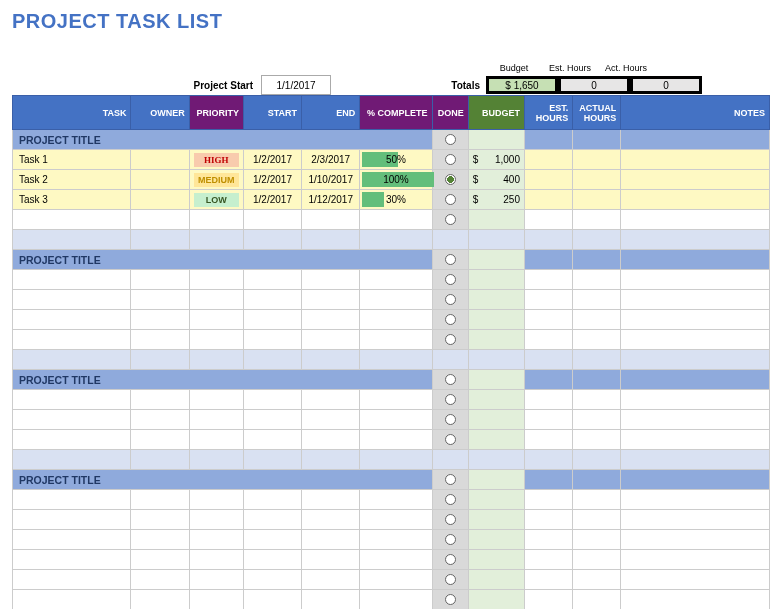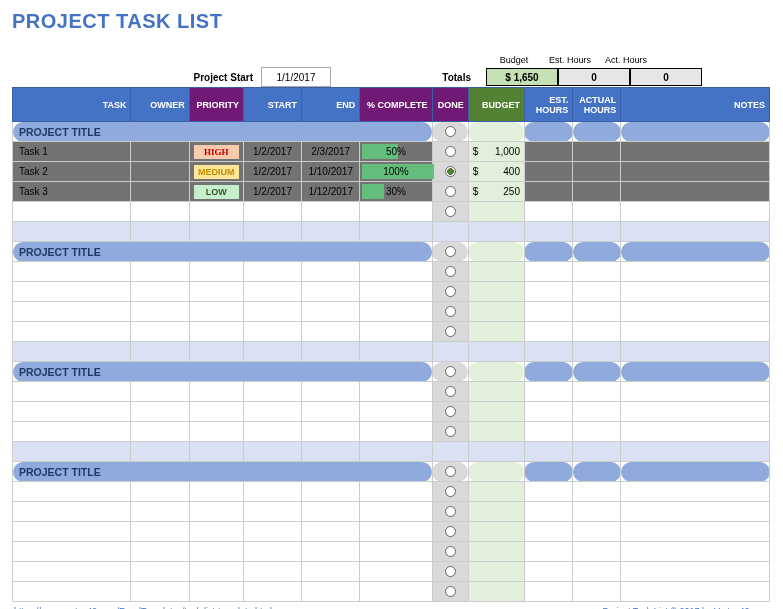--- a/index.html
+++ b/index.html
@@ -1,39 +1,39 @@
 <!DOCTYPE html>
 <html><head>
 <meta charset="utf-8">
 <style>
 * { box-sizing: border-box; margin: 0; padding: 0; }
 body { font-family: Arial, sans-serif; font-size: 11px; background: #fff; width: 783px; }
 .container { padding: 10px 12px; }
-.title { color: #4472c4; font-size: 20px; font-weight: bold; letter-spacing: 0.5px; margin-bottom: 22px; }
+.title { color: #4472c4; font-size: 20px; font-weight: bold; letter-spacing: 0.5px; margin-bottom: 30px; }
 .header-row { display: flex; align-items: center; }
 .hdr-spacer { width: 165px; }
 .proj-start-label { width: 84px; text-align: right; padding-right: 8px; font-weight: bold; font-size: 10px; }
 .proj-start-input { width: 70px; height: 20px; border: 1px solid #aaa; text-align: center; font-size: 10px; }
-.totals-label { width: 155px; text-align: right; font-weight: bold; font-size: 10px; padding-right: 15px; }
-.totals-box { width: 72px; height: 18px; display: inline-flex; align-items: center; justify-content: center; font-weight: bold; font-size: 10px; border: 1px solid #000000; }
+.totals-label { width: 155px; text-align: right; font-weight: bold; font-size: 10px; padding-right: 6px; }
+.totals-box { width: 72px; height: 18px; display: inline-flex; align-items: center; justify-content: center; font-weight: normal; font-size: 10px; border: 3px solid #000000; }
 .totals-budget { background: #c6e0b4; }
 .totals-hours { background: #e7e6e6; }
 .totals-group { display: flex; gap: 0; }
 .totals-header-row { display: flex; align-items: flex-end; margin-bottom: 2px; }
 .totals-header-row .lbl { width: 56px; text-align: center; font-size: 9px; }
 .totals-header-spacer { width: 474px; }
 table { width: 758px; border-collapse: collapse; table-layout: fixed; }
 th { background: #4472c4; color: #fff; font-size: 9px; font-weight: bold; text-align: right; padding: 6px 4px; border: 1px solid #3a5fa8; height: 34px; }
 th.alt { background: #701a75; }
 th.green { background: #548235; }
 td { border: 1px solid #ccc; height: 20px; padding: 2px 4px; font-size: 10px; text-align: center; vertical-align: middle; }
 td.task-name { text-align: left; padding-left: 6px; }
-tr.section td { background: #8faadc; font-weight: bold; color: #203864; border-radius: 10px; }
+tr.section td { background: #8faadc; font-weight: bold; color: #203864; }
 tr.section td.task-name { font-size: 10.5px; }
-tr.data td { background: #737373; }
+tr.data td { background: #fef9c3; }
 tr.empty td { background: #fff; }
 tr.blank td { background: #d9e1f2; }
 .priority-badge { display: inline-block; width: 100%; padding: 2px 0; font-size: 9px; font-weight: bold; text-align: center; }
 .prio-high { background: #f8cbad; color: #c00000; font-family: Liberation Serif, serif; }
 .prio-medium { background: #ffe699; color: #bf8f00; }
 .prio-low { background: #c6efce; color: #375623; }
 .progress-cell { position: relative; padding: 0; }
 .progress-bar { position: absolute; top: 2px; left: 2px; bottom: 2px; background: #63be7b; }
 .progress-text { position: relative; z-index: 1; font-size: 10px; text-align: center; }
 .done-cell { background: #d9d9d9 !important; }

